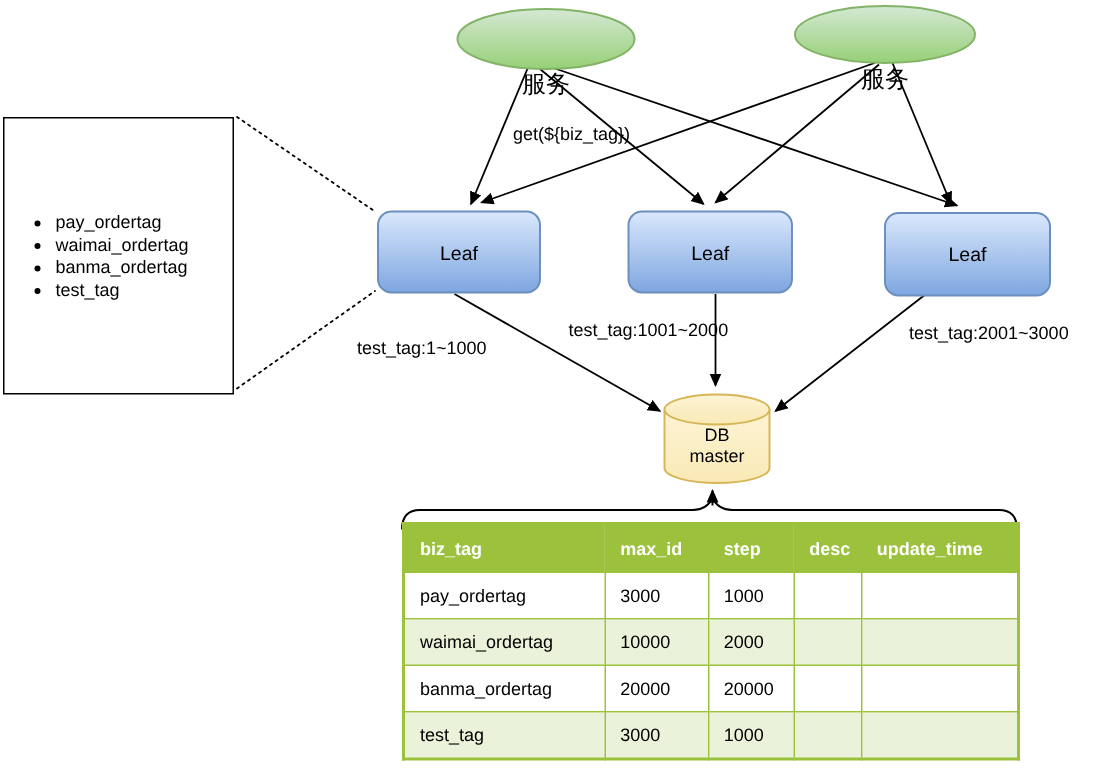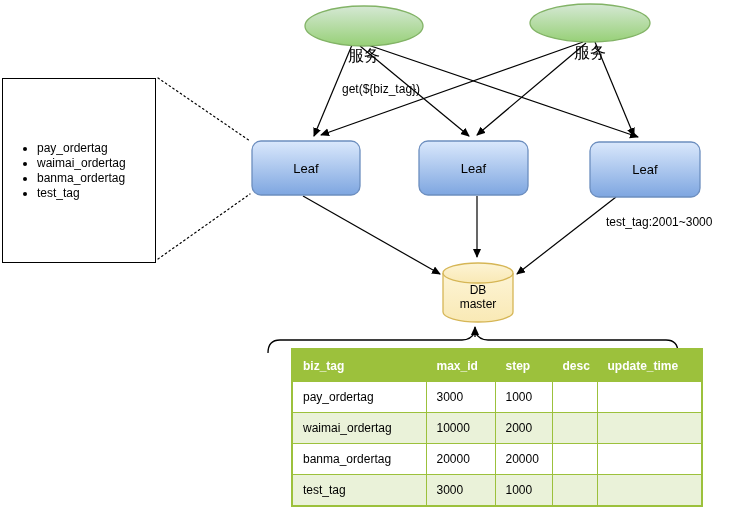--- a/index.html
+++ b/index.html
@@ -18,21 +18,20 @@
     left:2px;top:78px;width:152px;height:183px;
     border:1px solid #000;background:#fff;
     display:flex;align-items:center;
   }
   .tagbox ul{margin:0;padding-left:34px;font-size:12px;line-height:15px;}
   .tagbox li{margin:0;padding:0;}
   .seg-table{
     position:absolute;left:268px;top:348px;width:410px;
     border-collapse:collapse;table-layout:fixed;font-size:12px;
     border:2px solid #9cc13c;
-    margin-left:23px;
   }
   .seg-table th{
     background:#9cc13c;color:#fff;font-weight:bold;text-align:left;
     height:31px;padding:0 0 0 10px;border:1px solid #9cc13c;
   }
   .seg-table td{
     height:30px;padding:0 0 0 10px;border:1px solid #9cc13c;color:#000;
     background:#fff;overflow:hidden;white-space:nowrap;
   }
   .seg-table tr.alt td{background:#eaf2d9;}
@@ -114,20 +113,22 @@
   <div class="abs shape-label leaf-label" style="left:252px;top:141px;width:108px;height:54px;">Leaf</div>
   <div class="abs shape-label leaf-label" style="left:419px;top:141px;width:109px;height:54px;">Leaf</div>
   <div class="abs shape-label leaf-label" style="left:590px;top:142px;width:110px;height:55px;">Leaf</div>
 
   <div class="abs shape-label db-label" style="left:443px;top:280px;width:70px;height:34px;">
     <span>DB</span>
     <span>master</span>
   </div>
 
   <div class="abs edge-label" style="left:342px;top:82px;width:140px;">get(${biz_tag})</div>
+  <div class="abs edge-label" style="left:238px;top:225px;width:140px;">test_tag:1~1000</div>
+  <div class="abs edge-label" style="left:379px;top:213px;width:140px;">test_tag:1001~2000</div>
   <div class="abs edge-label" style="left:606px;top:215px;width:140px;">test_tag:2001~3000</div>
 
   <table class="seg-table">
     <colgroup>
       <col style="width:134px">
         <col style="width:69px">
         <col style="width:57px">
         <col style="width:45px">
         <col style="width:105px">
     </colgroup>

